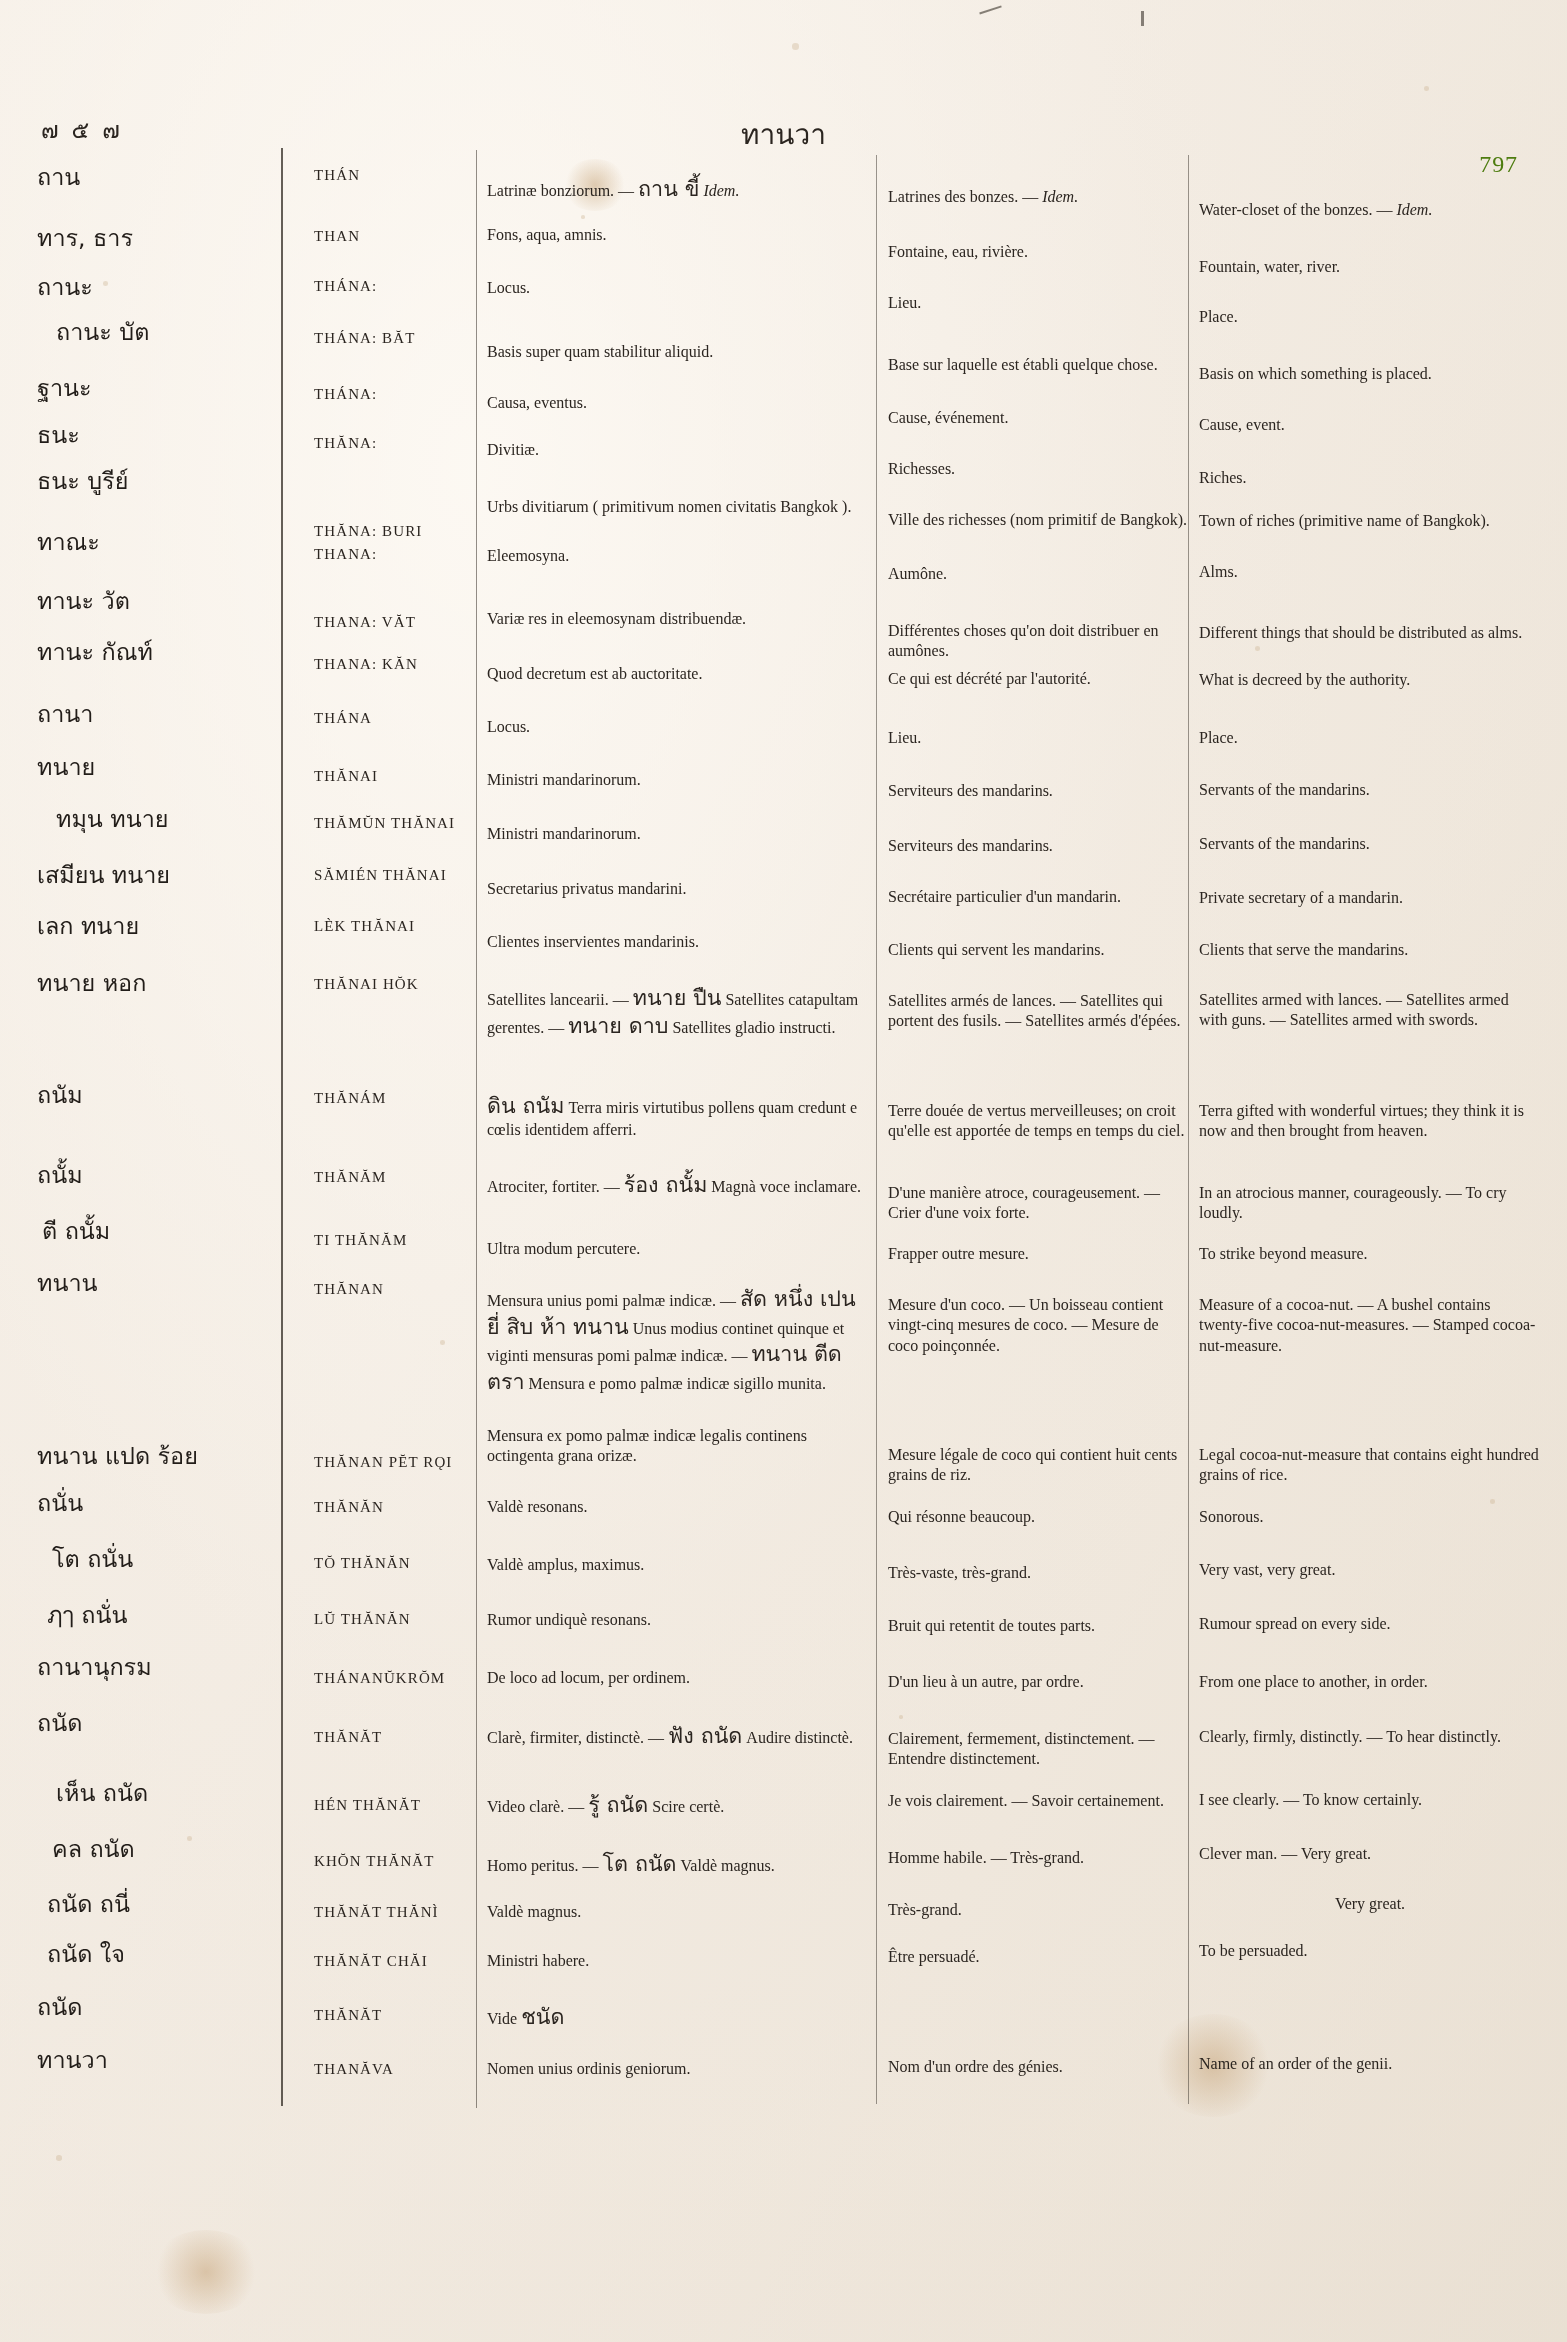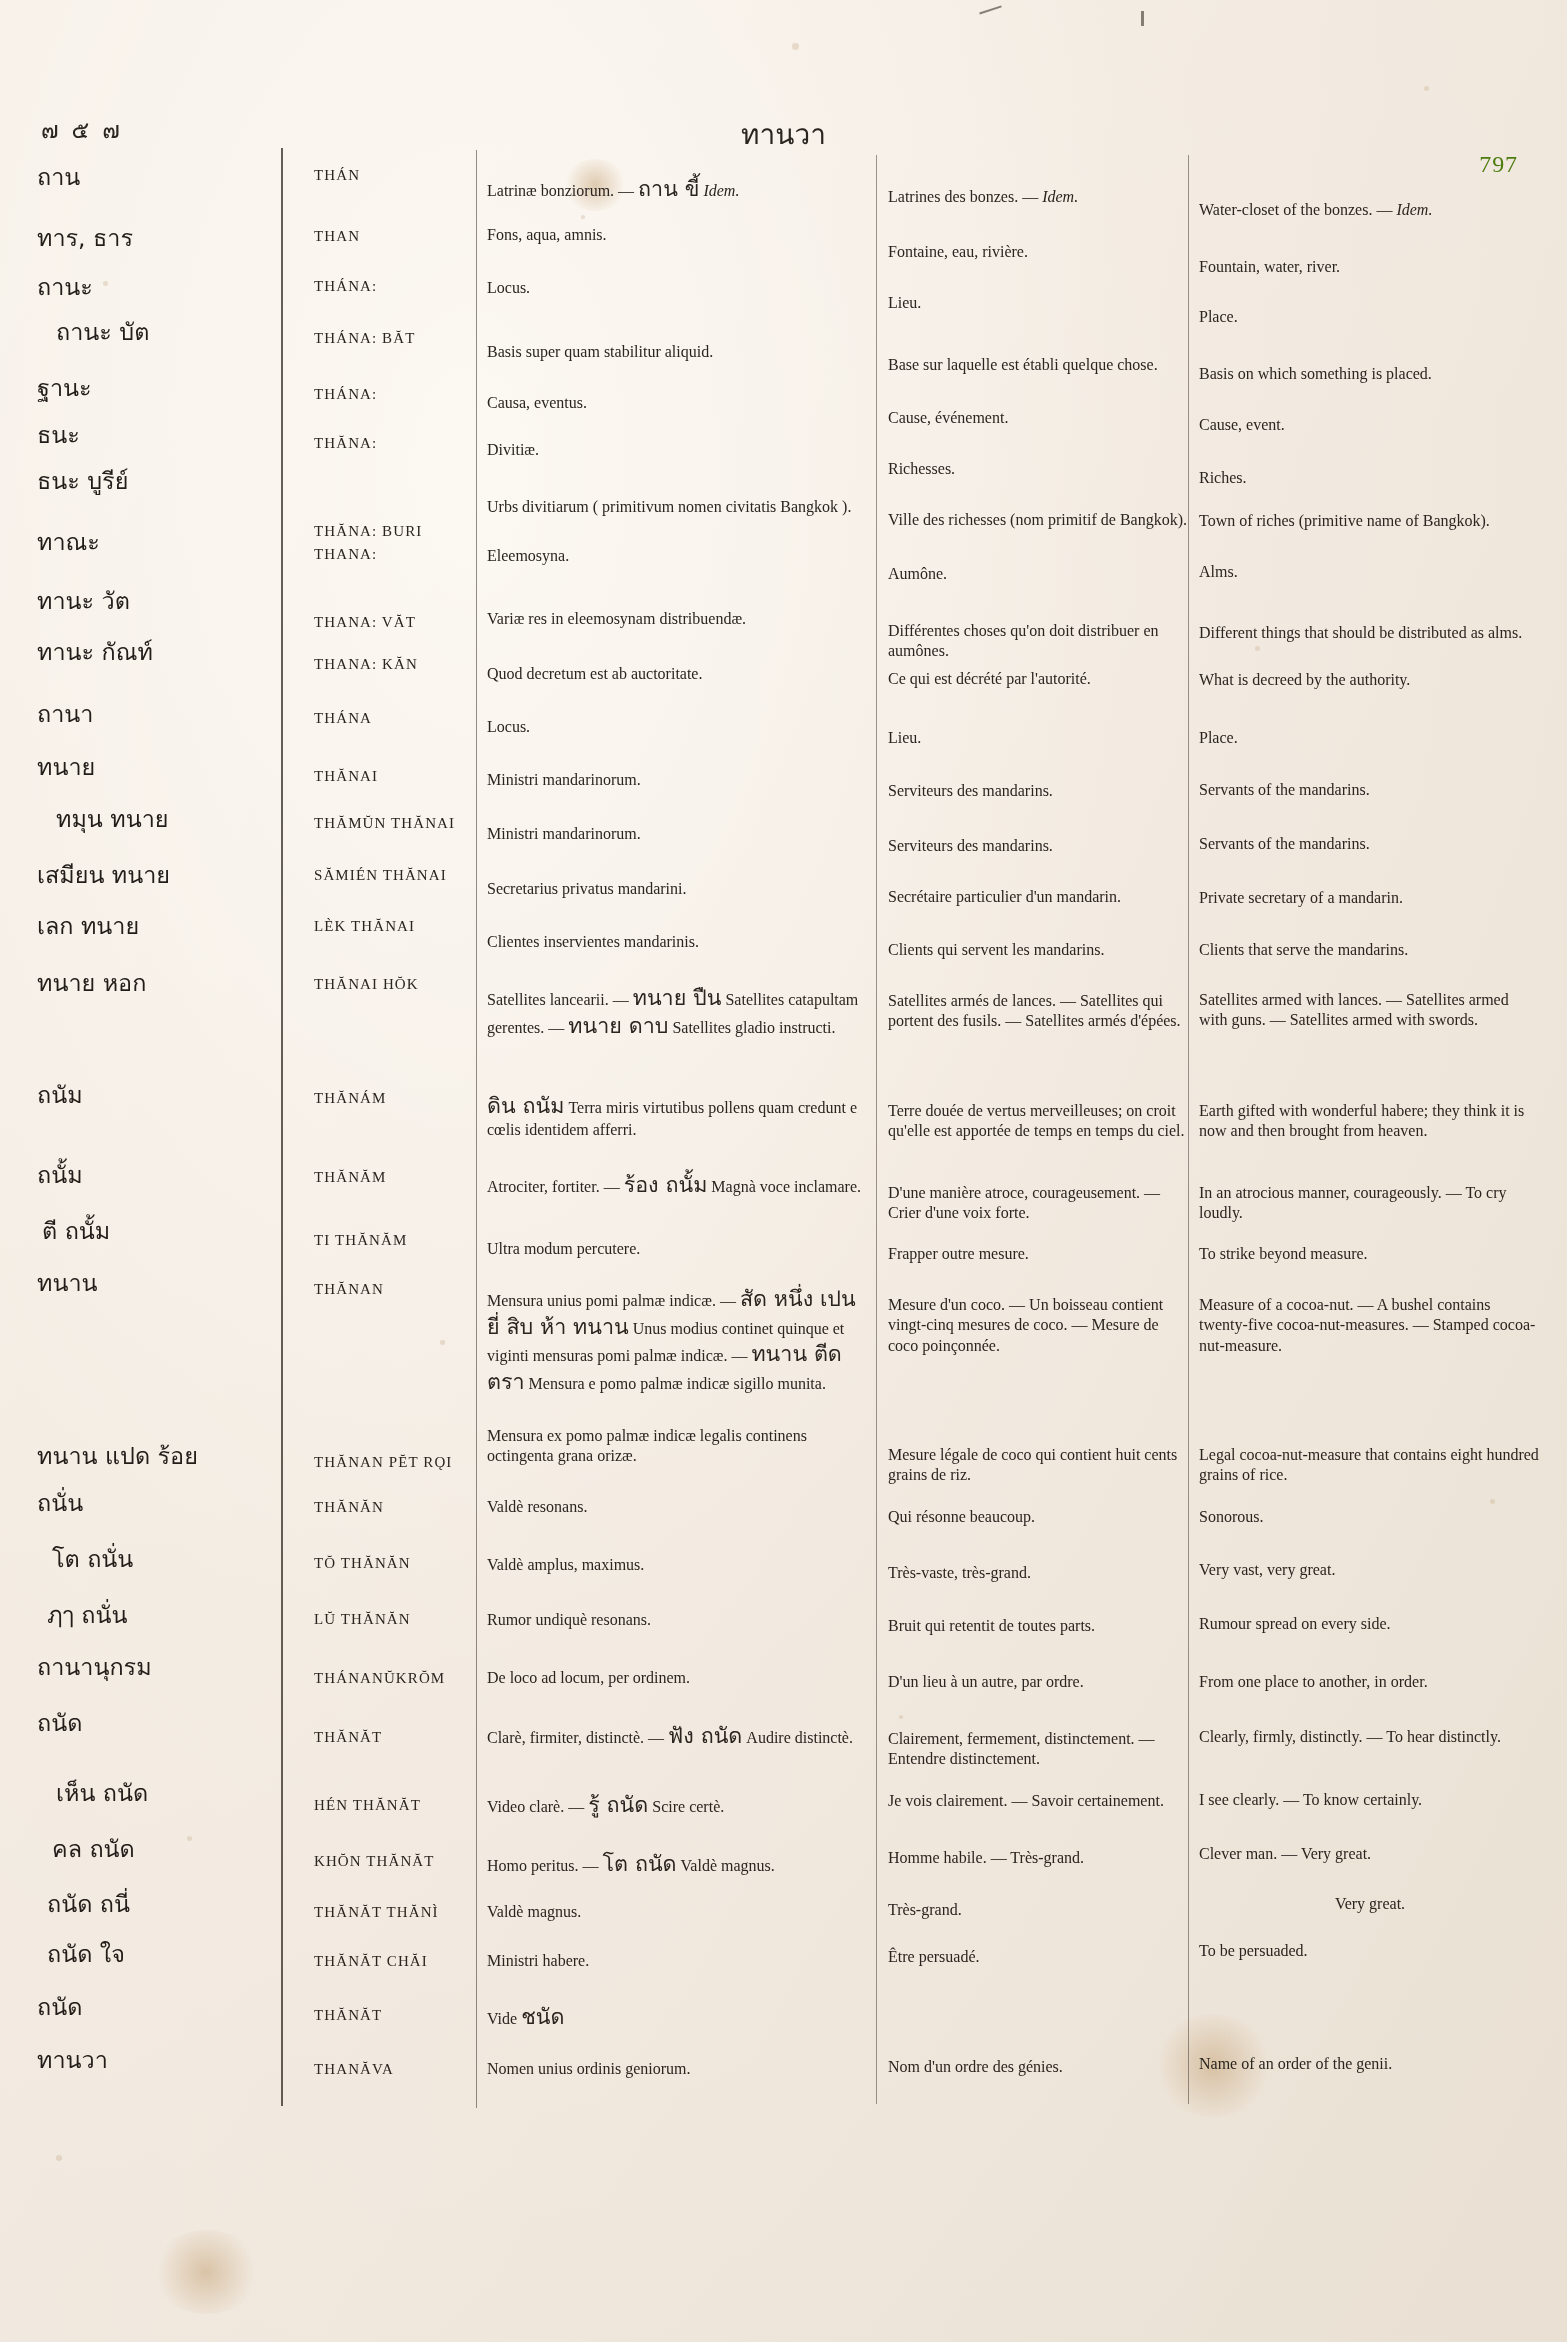--- a/index.html
+++ b/index.html
@@ -218,21 +218,21 @@
     <div class="row-abs en" style="left: 1199px; top: 940px;">Clients that serve the mandarins.</div>
     <div class="row-abs thai" style="left: 37px; top: 970px;">ทนาย หอก</div>
     <div class="row-abs translit" style="left: 314px; top: 976px;">THĂNAI HŎK</div>
     <div class="row-abs lat" style="left: 487px; top: 984px;">Satellites lancearii. — <span class="tw">ทนาย ปืน</span> Satellites catapultam gerentes. — <span class="tw">ทนาย ดาบ</span> Satellites gladio instructi.</div>
     <div class="row-abs fr" style="left: 888px; top: 991px;">Satellites armés de lances. — Satellites qui portent des fusils. — Satellites armés d'épées.</div>
     <div class="row-abs en" style="left: 1199px; top: 990px;">Satellites armed with lances. — Satellites armed with guns. — Satellites armed with swords.</div>
     <div class="row-abs thai" style="left: 37px; top: 1082px;">ถนัม</div>
     <div class="row-abs translit" style="left: 314px; top: 1090px;">THĂNÁM</div>
     <div class="row-abs lat" style="left: 487px; top: 1092px;"><span class="tw">ดิน ถนัม</span> Terra miris virtutibus pollens quam credunt e cœlis identidem afferri.</div>
     <div class="row-abs fr" style="left: 888px; top: 1101px;">Terre douée de vertus merveilleuses; on croit qu'elle est apportée de temps en temps du ciel.</div>
-    <div class="row-abs en" style="left: 1199px; top: 1101px;">Earth gifted with wonderful habere; they think it is now and then brought from heaven.</div>
+    <div class="row-abs en" style="left: 1199px; top: 1101px;">Terra gifted with wonderful virtues; they think it is now and then brought from heaven.</div>
     <div class="row-abs thai" style="left: 37px; top: 1162px;">ถนั้ม</div>
     <div class="row-abs translit" style="left: 314px; top: 1169px;">THĂNĂM</div>
     <div class="row-abs lat" style="left: 487px; top: 1171px;">Atrociter, fortiter. — <span class="tw">ร้อง ถนั้ม</span> Magnà voce inclamare.</div>
     <div class="row-abs fr" style="left: 888px; top: 1183px;">D'une manière atroce, courageusement. — Crier d'une voix forte.</div>
     <div class="row-abs en" style="left: 1199px; top: 1183px;">In an atrocious manner, courageously. — To cry loudly.</div>
     <div class="row-abs thai" style="left: 42px; top: 1218px;">ตี ถนั้ม</div>
     <div class="row-abs translit" style="left: 314px; top: 1232px;">TI THĂNĂM</div>
     <div class="row-abs lat" style="left: 487px; top: 1239px;">Ultra modum percutere.</div>
     <div class="row-abs fr" style="left: 888px; top: 1244px;">Frapper outre mesure.</div>
     <div class="row-abs en" style="left: 1199px; top: 1244px;">To strike beyond measure.</div>

